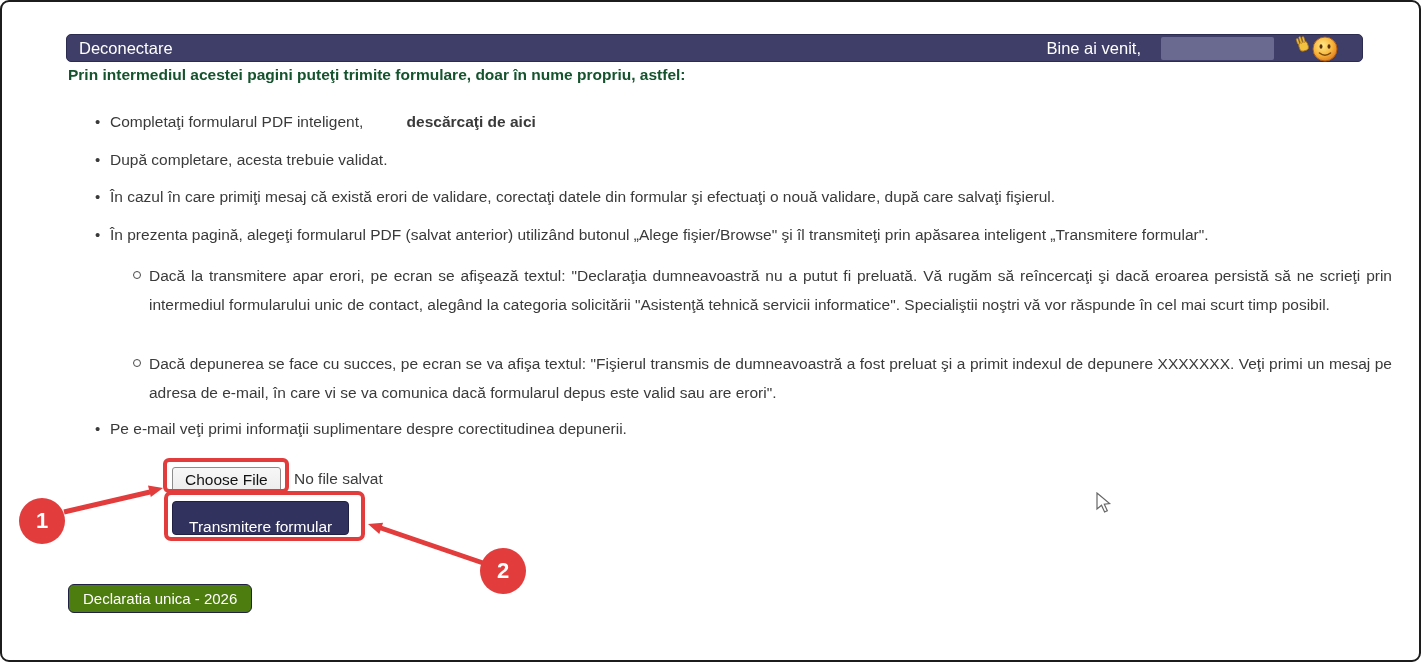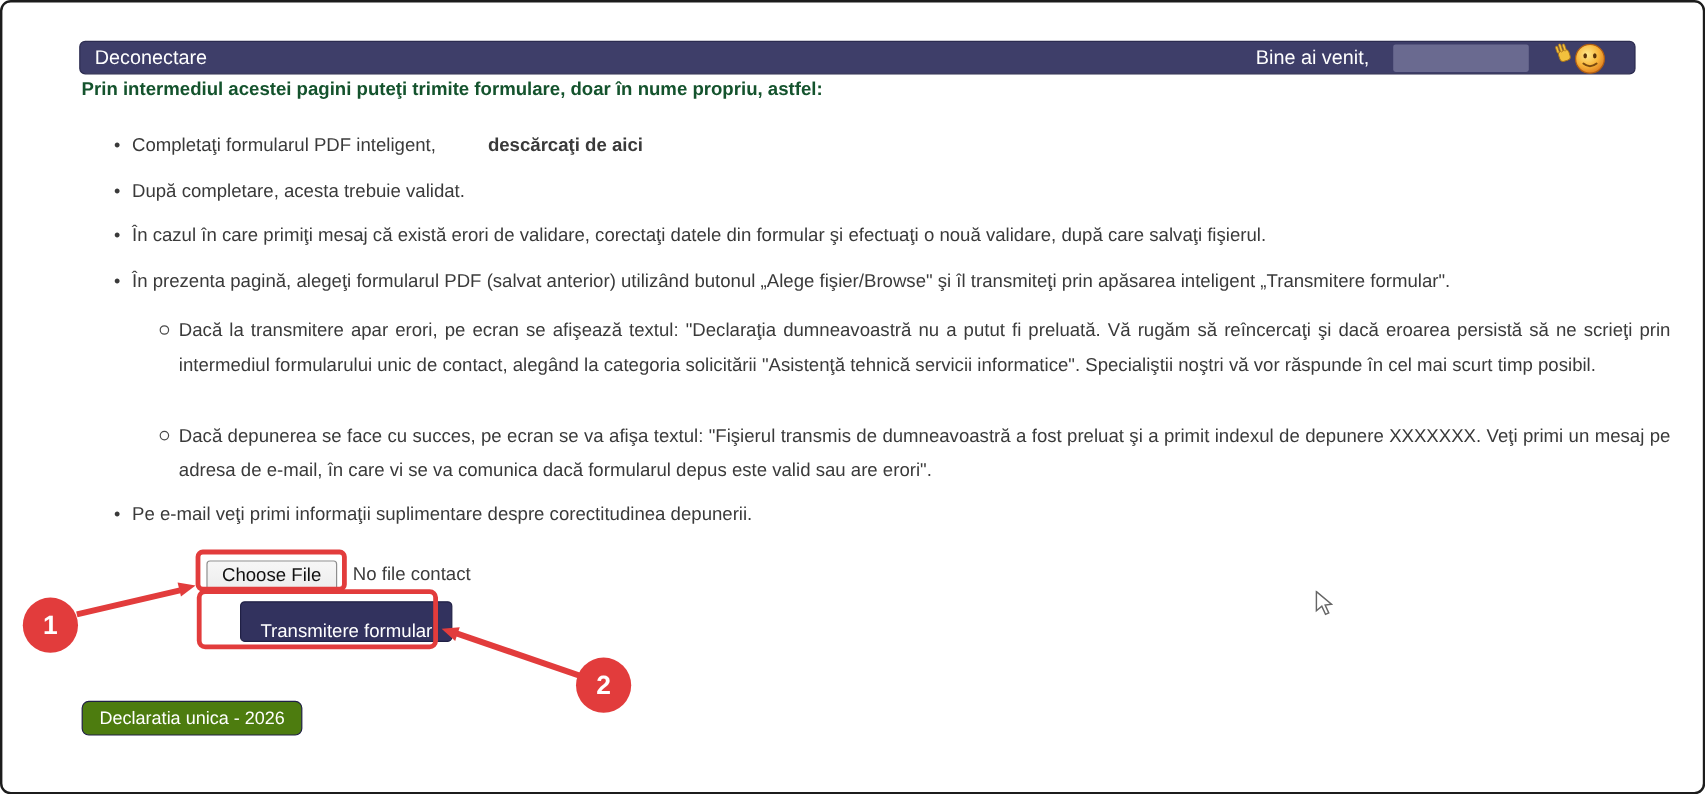--- a/index.html
+++ b/index.html
@@ -80,21 +80,20 @@
     font-size: 15.5px; color: #3c3c3c;
   }
   .submit-btn {
     position: absolute; left: 172px; top: 501px;
     height: 31px; padding: 16px 16px;
     font-family: "Liberation Sans", sans-serif;
     font-size: 15.5px; color: #ffffff;
     background: #32325e;
     border: 1px solid #202045; border-radius: 4px;
     cursor: pointer;
-    margin-left: 28px;
   }
   .decl-btn {
     position: absolute; left: 68px; top: 584px;
     height: 29px; padding: 0 14px;
     font-family: "Liberation Sans", sans-serif;
     font-size: 15px; color: #ffffff;
     background: #4d7c0f;
     border: 1px solid #202045; border-radius: 6px;
     cursor: pointer;
   }
@@ -181,21 +180,21 @@
 <div class="srow" style="top:350px;">
   <span class="circ"></span>
   <span class="ptxt">Dacă depunerea se face cu succes, pe ecran se va afişa textul: "Fişierul transmis de dumneavoastră a fost preluat şi a primit indexul de depunere XXXXXXX. Veţi primi un mesaj pe adresa de e-mail, în care vi se va comunica dacă formularul depus este valid sau are erori".</span>
 </div>
 <div class="brow" style="top:418px;">
   <span class="dot">•</span>
   <span>Pe e-mail veţi primi informaţii suplimentare despre corectitudinea depunerii.</span>
 </div>
 
 <button class="choose-btn">Choose File</button>
-<span class="file-status">No file contact</span>
+<span class="file-status">No file salvat</span>
 <button class="submit-btn">Transmitere formular</button>
 
 <button class="decl-btn">Declaratia unica - 2026</button>
 
 <svg class="overlay" viewBox="0 0 1421 662">
   <rect x="165" y="460" width="122" height="31" rx="4" fill="none" stroke="#e23c3c" stroke-width="4"></rect>
   <rect x="166" y="493" width="197" height="46" rx="5" fill="none" stroke="#e23c3c" stroke-width="4"></rect>
   <g>
     <line x1="64" y1="512" x2="150" y2="492" stroke="#e23c3c" stroke-width="5"></line>
     <polygon points="163,488 150.8,497.1 148,485.4" fill="#e23c3c"></polygon>

